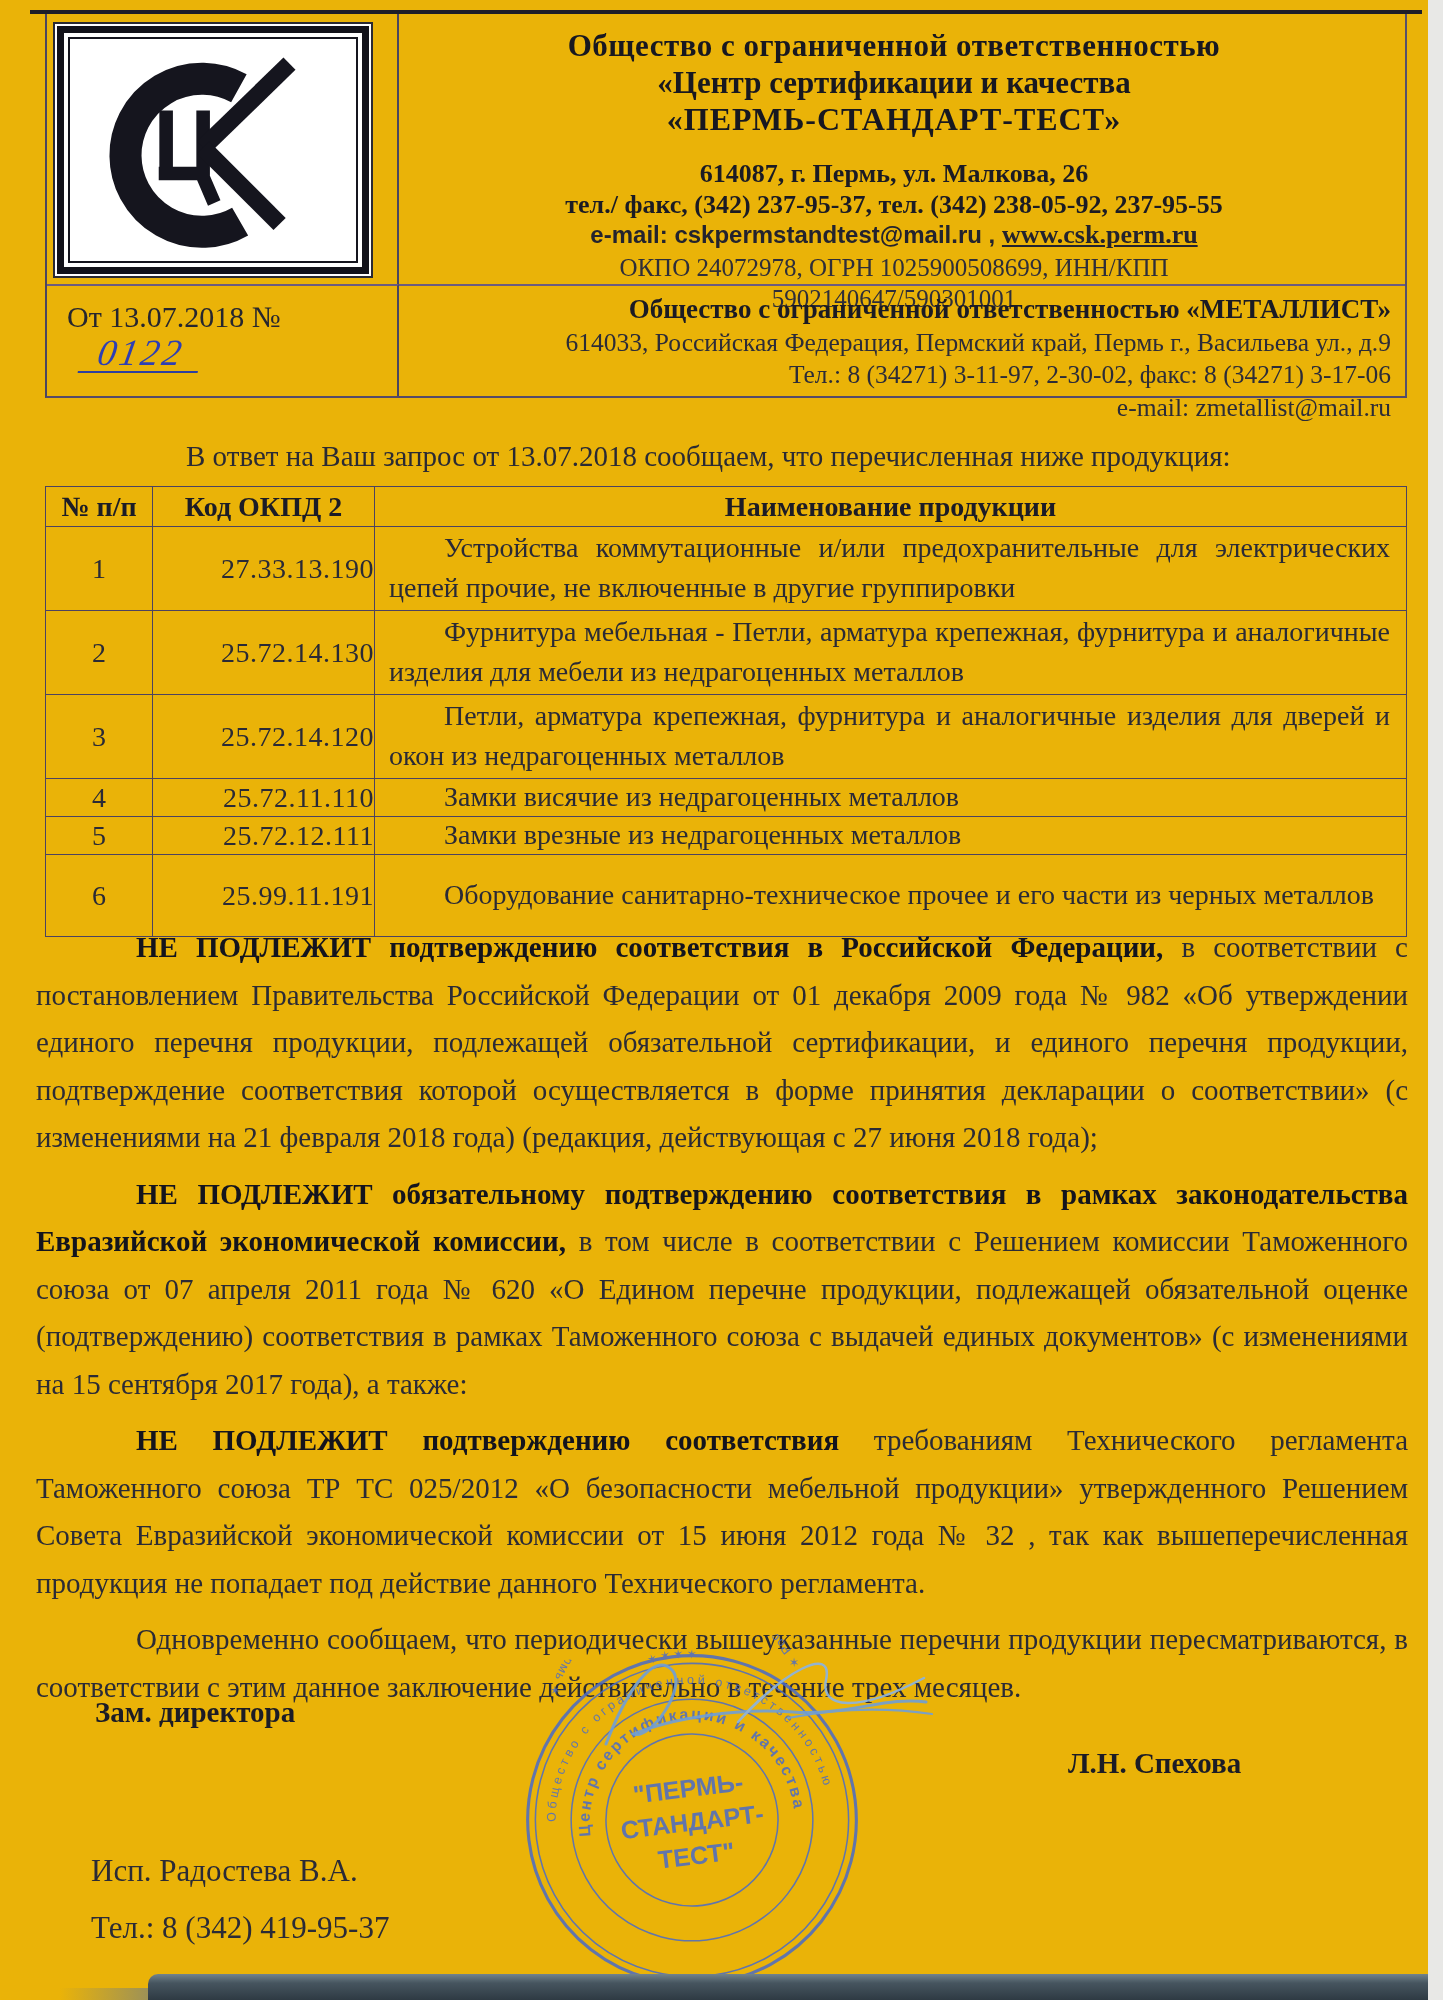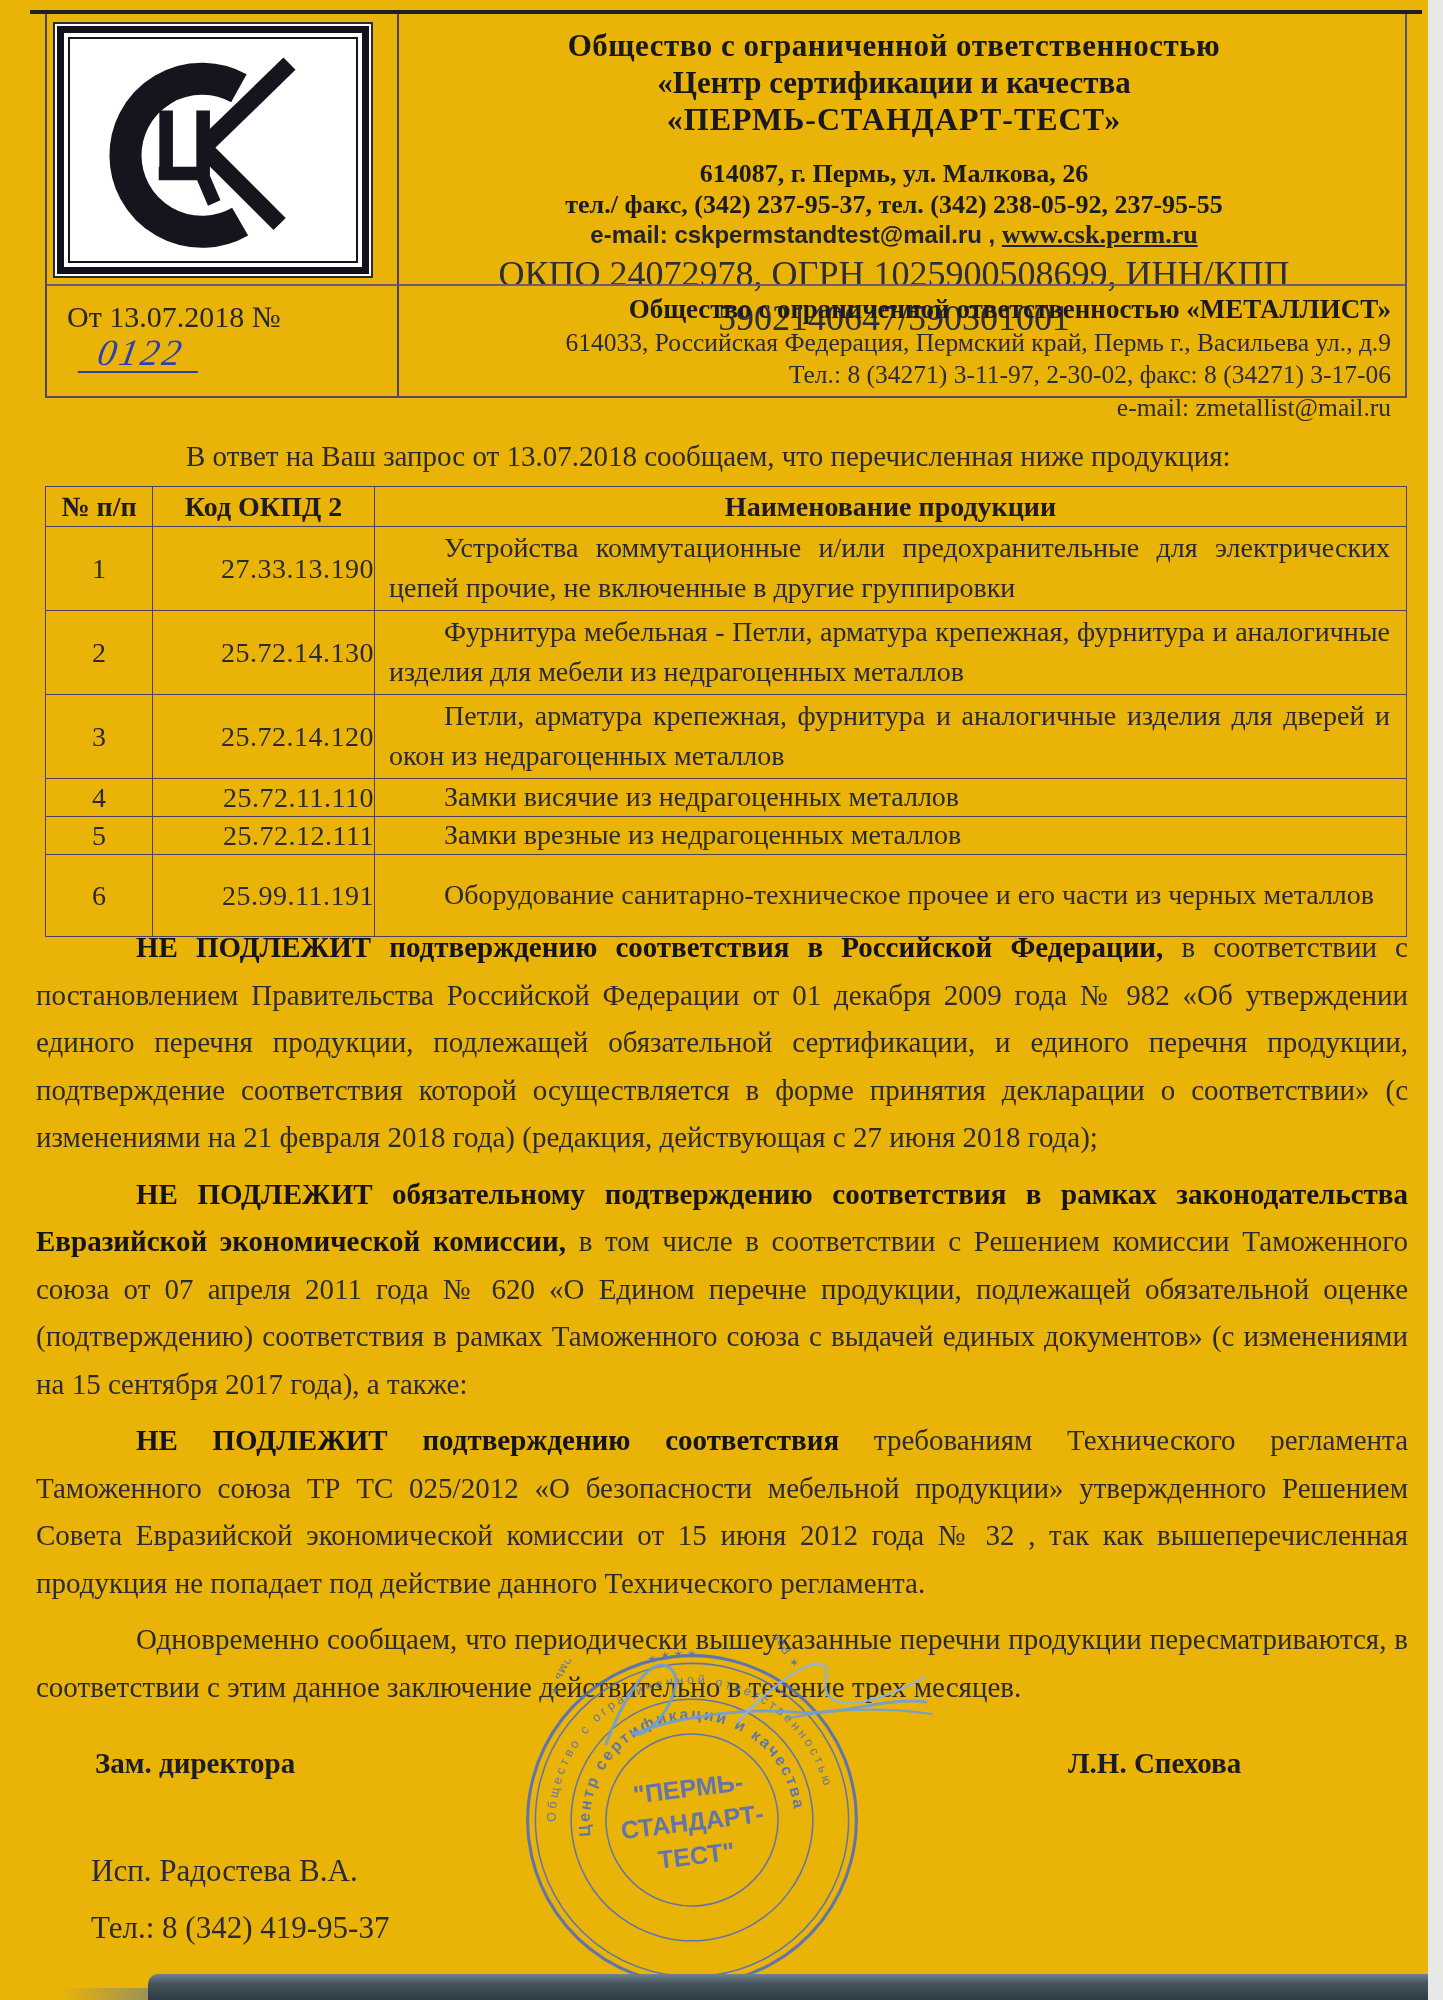--- a/index.html
+++ b/index.html
@@ -31,21 +31,21 @@
   .logo-inner svg { width:100%; height:100%; }
 
   .org { text-align:center; padding:14px 26px 0 10px; line-height:1.18; }
   .org .l1 { font-weight:bold; font-size:31px; letter-spacing:0.5px; color:#181820; }
   .org .l2 { font-weight:bold; font-size:31px; color:#181820; }
   .org .l3 { font-weight:bold; font-size:32px; letter-spacing:1px; color:#181820; }
   .org .l4 { font-weight:bold; font-size:26px; margin-top:20px; color:#1b1b24; }
   .org .l5 { font-weight:bold; font-size:26px; color:#1b1b24; }
   .org .l6 { font-weight:bold; font-size:24px; font-family:"Liberation Sans","DejaVu Sans",sans-serif; color:#23232e; }
   .org .l6 .site { font-family:"Liberation Serif",serif; font-size:26px; text-decoration:underline; }
-  .org .l7, .org .l8 { font-size:36px; font-weight:normal; margin-top:2px; color:#2e2e3a; }
+  .org .l7, .org .l8 { font-size:25px; font-weight:normal; margin-top:2px; color:#2e2e3a; }
 
   .ref { padding:14px 0 0 20px; font-size:30px; color:#26262f; }
   .ref .hand {
     display:inline-block; min-width:120px; text-align:center;
     font-style:italic; transform:skewX(-10deg);
     font-size:37px; color:#2e3fb4; letter-spacing:3px;
     border-bottom:2px solid #2e3fa0; line-height:1.0; margin-left:14px;
   }
   .recipient { text-align:right; padding:6px 14px 0 30px; line-height:1.28; }
   .recipient .rname { font-weight:bold; font-size:27px; color:#1b1b24; }
@@ -79,21 +79,21 @@
 
   
   .bodytext {
     position:absolute; left:36px; top:924px; width:1372px;
     font-size:29px; line-height:47.5px; text-align:justify; color:#2b2b36;
   }
   .bodytext p { text-indent:100px; margin:0 0 9px 0; }
   .bodytext b { color:#14141d; }
 
   
-  .sig-title { position:absolute; left:95px; top:1747px; font-weight:bold; font-size:29px; color:#1c1c26; }
+  .sig-title { position:absolute; left:95px; top:1696px; font-weight:bold; font-size:29px; color:#1c1c26; }
   .sig-name  { position:absolute; left:1068px; top:1747px; font-weight:bold; font-size:29px; color:#1c1c26; }
   .executor  { position:absolute; left:91px; top:1842px; font-size:31px; line-height:57px; color:#2b2b36; }
 
   .stamp { position:absolute; left:518px; top:1646px; width:348px; height:348px; transform:rotate(-7deg); opacity:0.85; }
   .autograph { position:absolute; left:588px; top:1622px; width:370px; height:170px; opacity:0.9; }
 
   
   .bottom-bar {
     position:absolute; left:148px; right:0; bottom:0; height:26px;
     background:linear-gradient(180deg,#72838c 0%, #46555f 35%, #2e3a43 100%);

